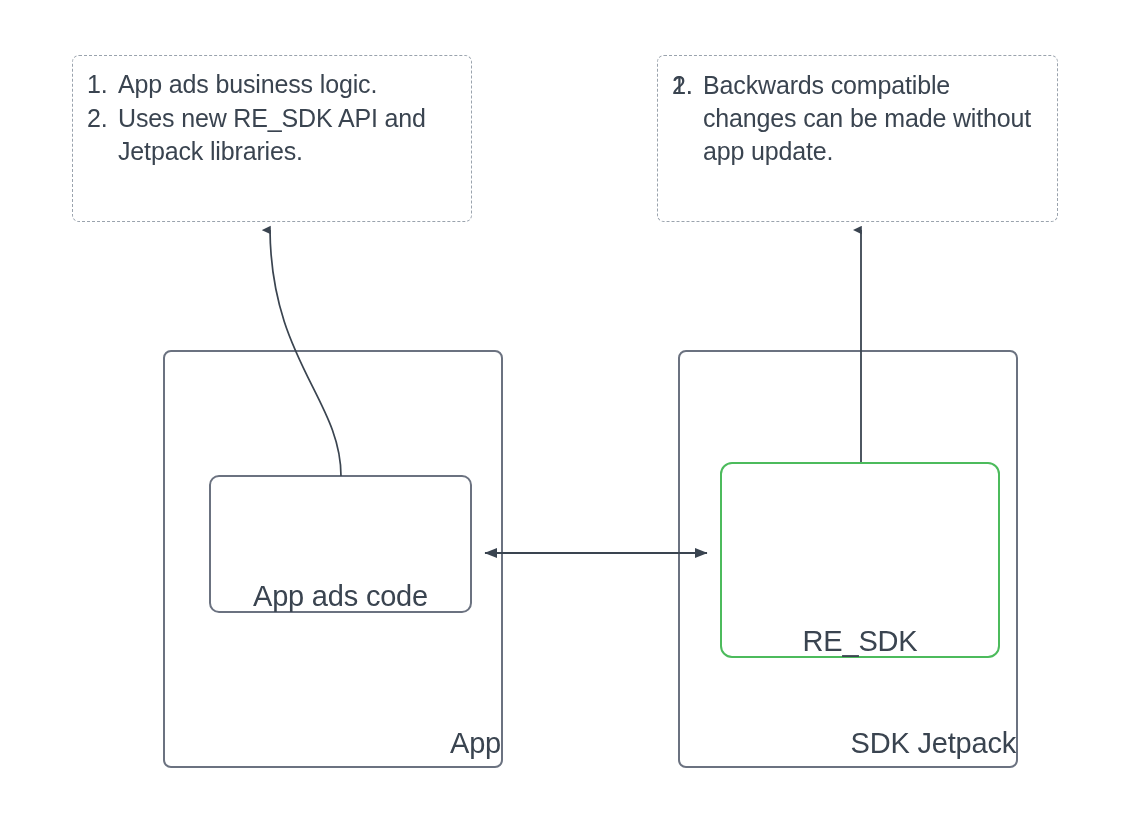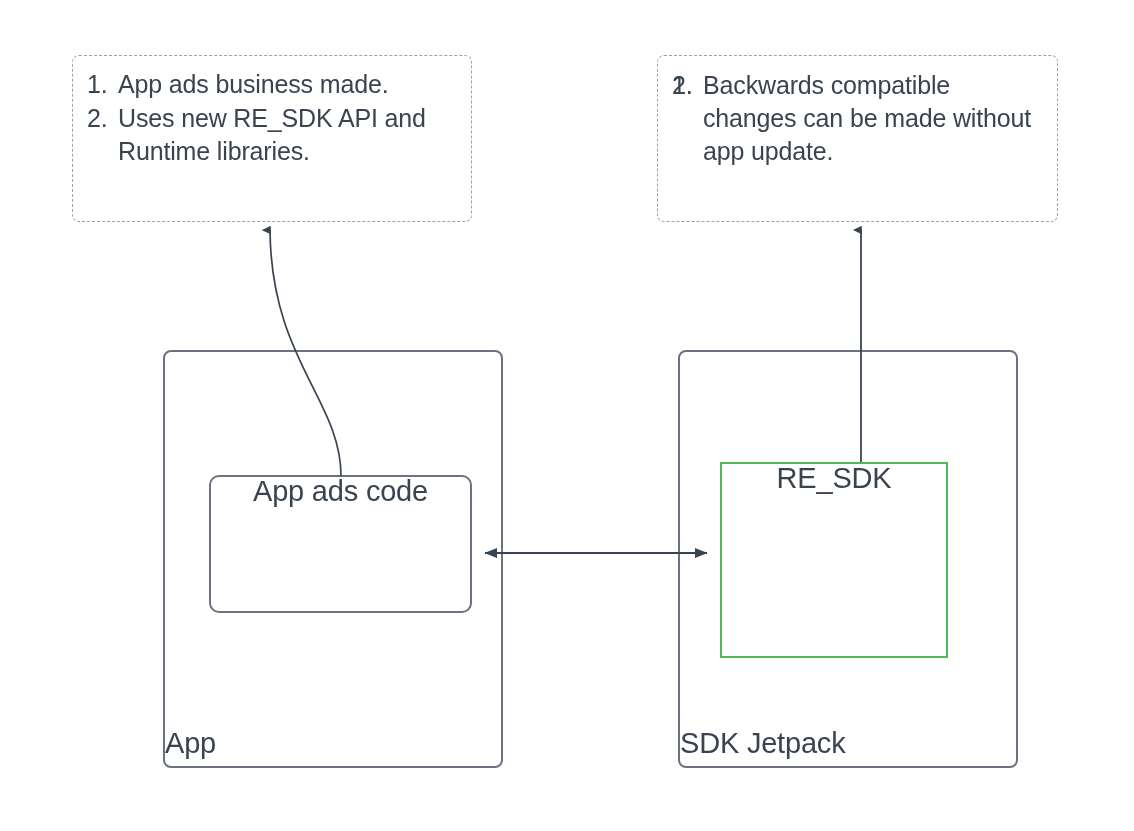--- a/index.html
+++ b/index.html
@@ -61,57 +61,57 @@
     background: #ffffff;
   }
   #box-app { left: 163px; top: 350px; width: 340px; height: 418px; }
   #box-sdk { left: 678px; top: 350px; width: 340px; height: 418px; }
 
   .container-label {
     position: absolute;
     left: 0;
     right: 0;
     bottom: 8px;
-    text-align: left;
+    text-align: right;
     color: #3a4450;
     font-size: 29px;
     line-height: 1;
     letter-spacing: -0.2px;
   }
 
   
   .inner-box {
     position: absolute;
     box-sizing: border-box;
     background: #ffffff;
     display: flex;
-    align-items: flex-start;
+    align-items: flex-end;
     justify-content: center;
   }
   .inner-box .inner-label {
     color: #3a4450;
     font-size: 29px;
     line-height: 1;
     letter-spacing: -0.2px;
   }
   #box-app-ads-code {
     left: 209px;
     top: 475px;
     width: 263px;
     height: 138px;
     border: 2px solid #6b7280;
     border-radius: 10px;
   }
   #box-re-sdk {
     left: 720px;
     top: 462px;
-    width: 228px;
+    width: 280px;
     height: 196px;
     border: 2.6px solid #4CBB5C;
-    border-radius: 0;
+    border-radius: 12px;
   }
 
   
   #connectors {
     position: absolute;
     left: 0;
     top: 0;
     width: 1134px;
     height: 831px;
     pointer-events: none;
@@ -119,25 +119,25 @@
 </style>
 </head>
 <body>
 
 <div id="diagram-root">
 
   <div class="note" id="note-app">
     <ul class="note-list">
       <li>
         <span class="num">1.</span>
-        <span>App ads business made.</span>
+        <span>App ads business logic.</span>
       </li>
       <li>
         <span class="num">2.</span>
-        <span>Uses new RE_SDK API and Runtime libraries.</span>
+        <span>Uses new RE_SDK API and Jetpack libraries.</span>
       </li>
     </ul>
   </div>
 
   <div class="note" id="note-sdk">
     <ul class="note-list">
       <li>
         <span class="num">1.</span>
       </li>
       <li>

